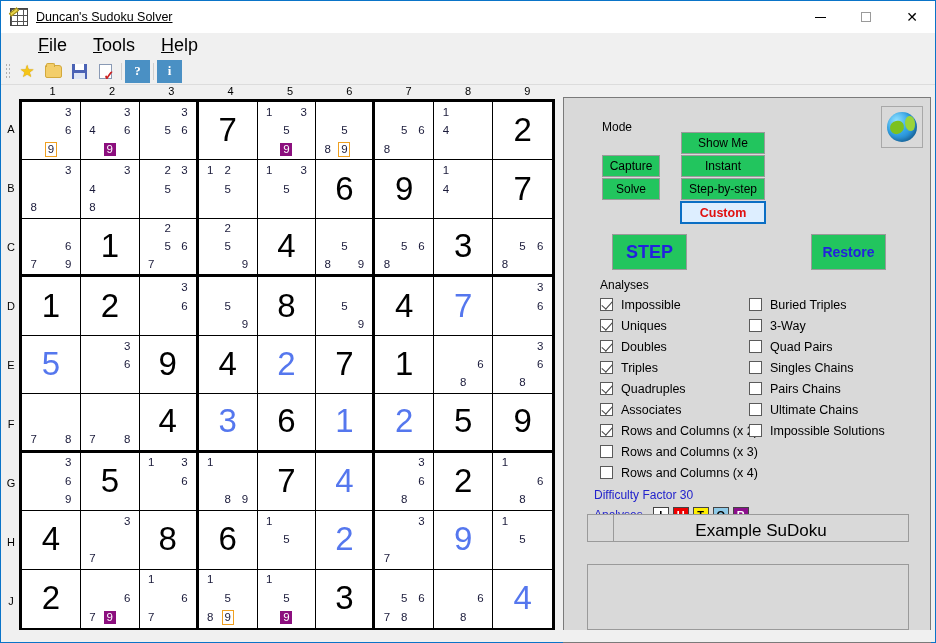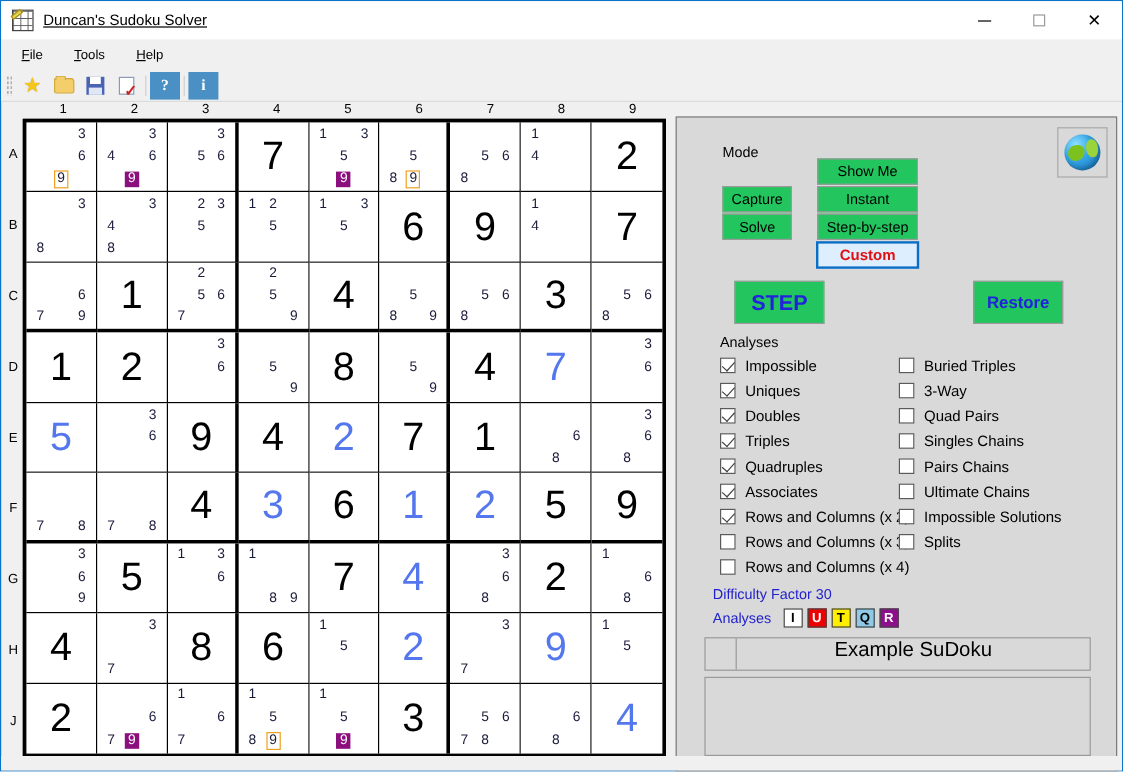--- a/index.html
+++ b/index.html
@@ -46,21 +46,21 @@
   .winbtn {
     width:46px; height:32px; display:flex; align-items:center; justify-content:center;
     font-size:13px; color:#000;
   }
   .winbtn .min { width:11px; height:1px; background:#000; display:block; }
   .winbtn .max { width:10px; height:10px; border:1px solid #9a9a9a; display:block; }
   .winbtn .cls { font-size:14px; line-height:1; }
   
   .menubar {
     height:25px; background:#f0f0f0; display:flex; align-items:center;
-    padding-left:4px; flex:0 0 25px; font-size:11px;
+    padding-left:24px; flex:0 0 25px; font-size:18px;
   }
   .menu-item { padding:3px 13px; color:#000; }
   .menu-item u { text-decoration:underline; }
   
   .toolbar {
     height:27px; background:#f0f0f0; display:flex; align-items:center;
     flex:0 0 27px; padding-left:4px; border-bottom:1px solid #dcdcdc;
   }
   .grip { width:5px; height:17px; margin-right:4px;
     background-image:radial-gradient(#b0b0b0 40%, transparent 41%);
@@ -170,22 +170,22 @@
   .diff-factor { position:absolute; left:30px; top:390px; font-size:12px; color:#2222cc; }
   .analyses-row { position:absolute; left:30px; top:409px; display:flex; align-items:center; }
   .analyses-row .ttl { font-size:12px; color:#2222cc; margin-right:10px; }
   .badge {
     width:16px; height:16px; margin-right:4px; display:flex;
     align-items:center; justify-content:center;
     font-size:11px; font-weight:bold; border:1px solid #444;
     font-family:"Liberation Sans", sans-serif;
   }
   .title-box {
-    position:absolute; left:23px; top:433px; width:322px; height:28px;
-    background:#d9d9d9; border:1px solid #9a9a9a; display:flex; align-items:flex-start;
+    position:absolute; left:23px; top:416px; width:322px; height:28px;
+    background:#d9d9d9; border:1px solid #9a9a9a; display:flex; align-items:flex-end;
   }
   .title-box .sp { width:26px; height:100%; border-right:1px solid #9a9a9a; }
   .title-box .tx { flex:1; text-align:center; font-size:17px; color:#000; }
   .notes-box {
     position:absolute; left:23px; top:466px; width:322px; height:66px;
     background:#d9d9d9; border:1px solid #9a9a9a;
   }
   .statusbar { position:absolute; left:0; bottom:0; width:100%; height:12px; background:#f0f0f0; }
 </style>
 </head>
@@ -1253,24 +1253,20 @@
             <span>Pairs Chains</span>
           </div>
           <div class="chk-row">
             <span class="chk-box"></span>
             <span>Ultimate Chains</span>
           </div>
           <div class="chk-row">
             <span class="chk-box"></span>
             <span>Impossible Solutions</span>
           </div>
-          <div class="chk-row">
-            <span class="chk-box"></span>
-            <span>Splits</span>
-          </div>
         </div>
 
       <div class="diff-factor">Difficulty Factor 30</div>
       <div class="analyses-row">
         <span class="ttl">Analyses</span>
         <span id="badges" style="display:flex;">
             <span class="badge" style="background: rgb(255, 255, 255); color: rgb(0, 0, 0);">I</span>
             <span class="badge" style="background: rgb(238, 0, 0); color: rgb(255, 255, 255);">U</span>
             <span class="badge" style="background: rgb(255, 238, 0); color: rgb(0, 0, 0);">T</span>
             <span class="badge" style="background: rgb(142, 202, 232); color: rgb(0, 0, 0);">Q</span>

